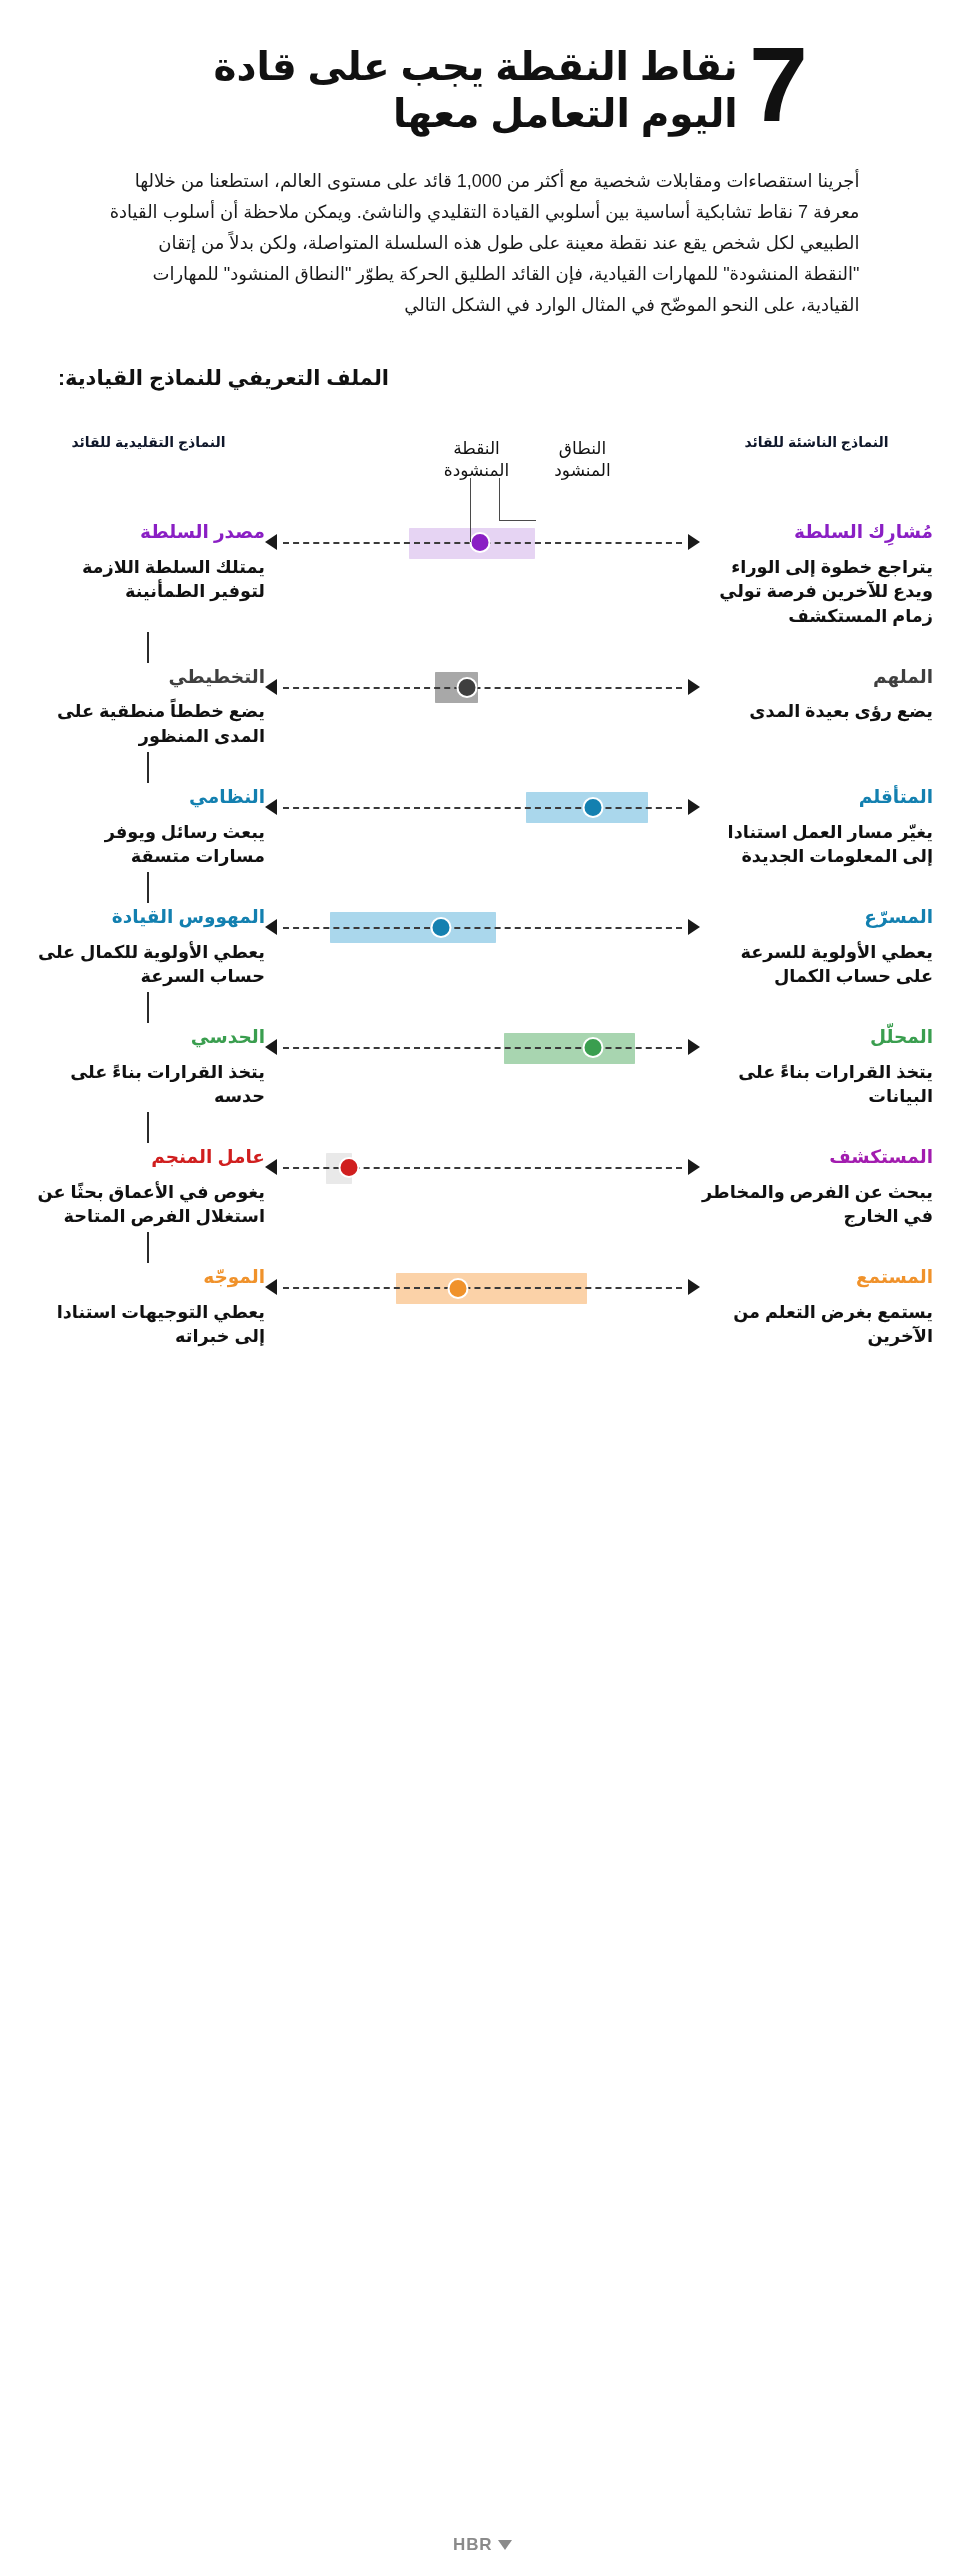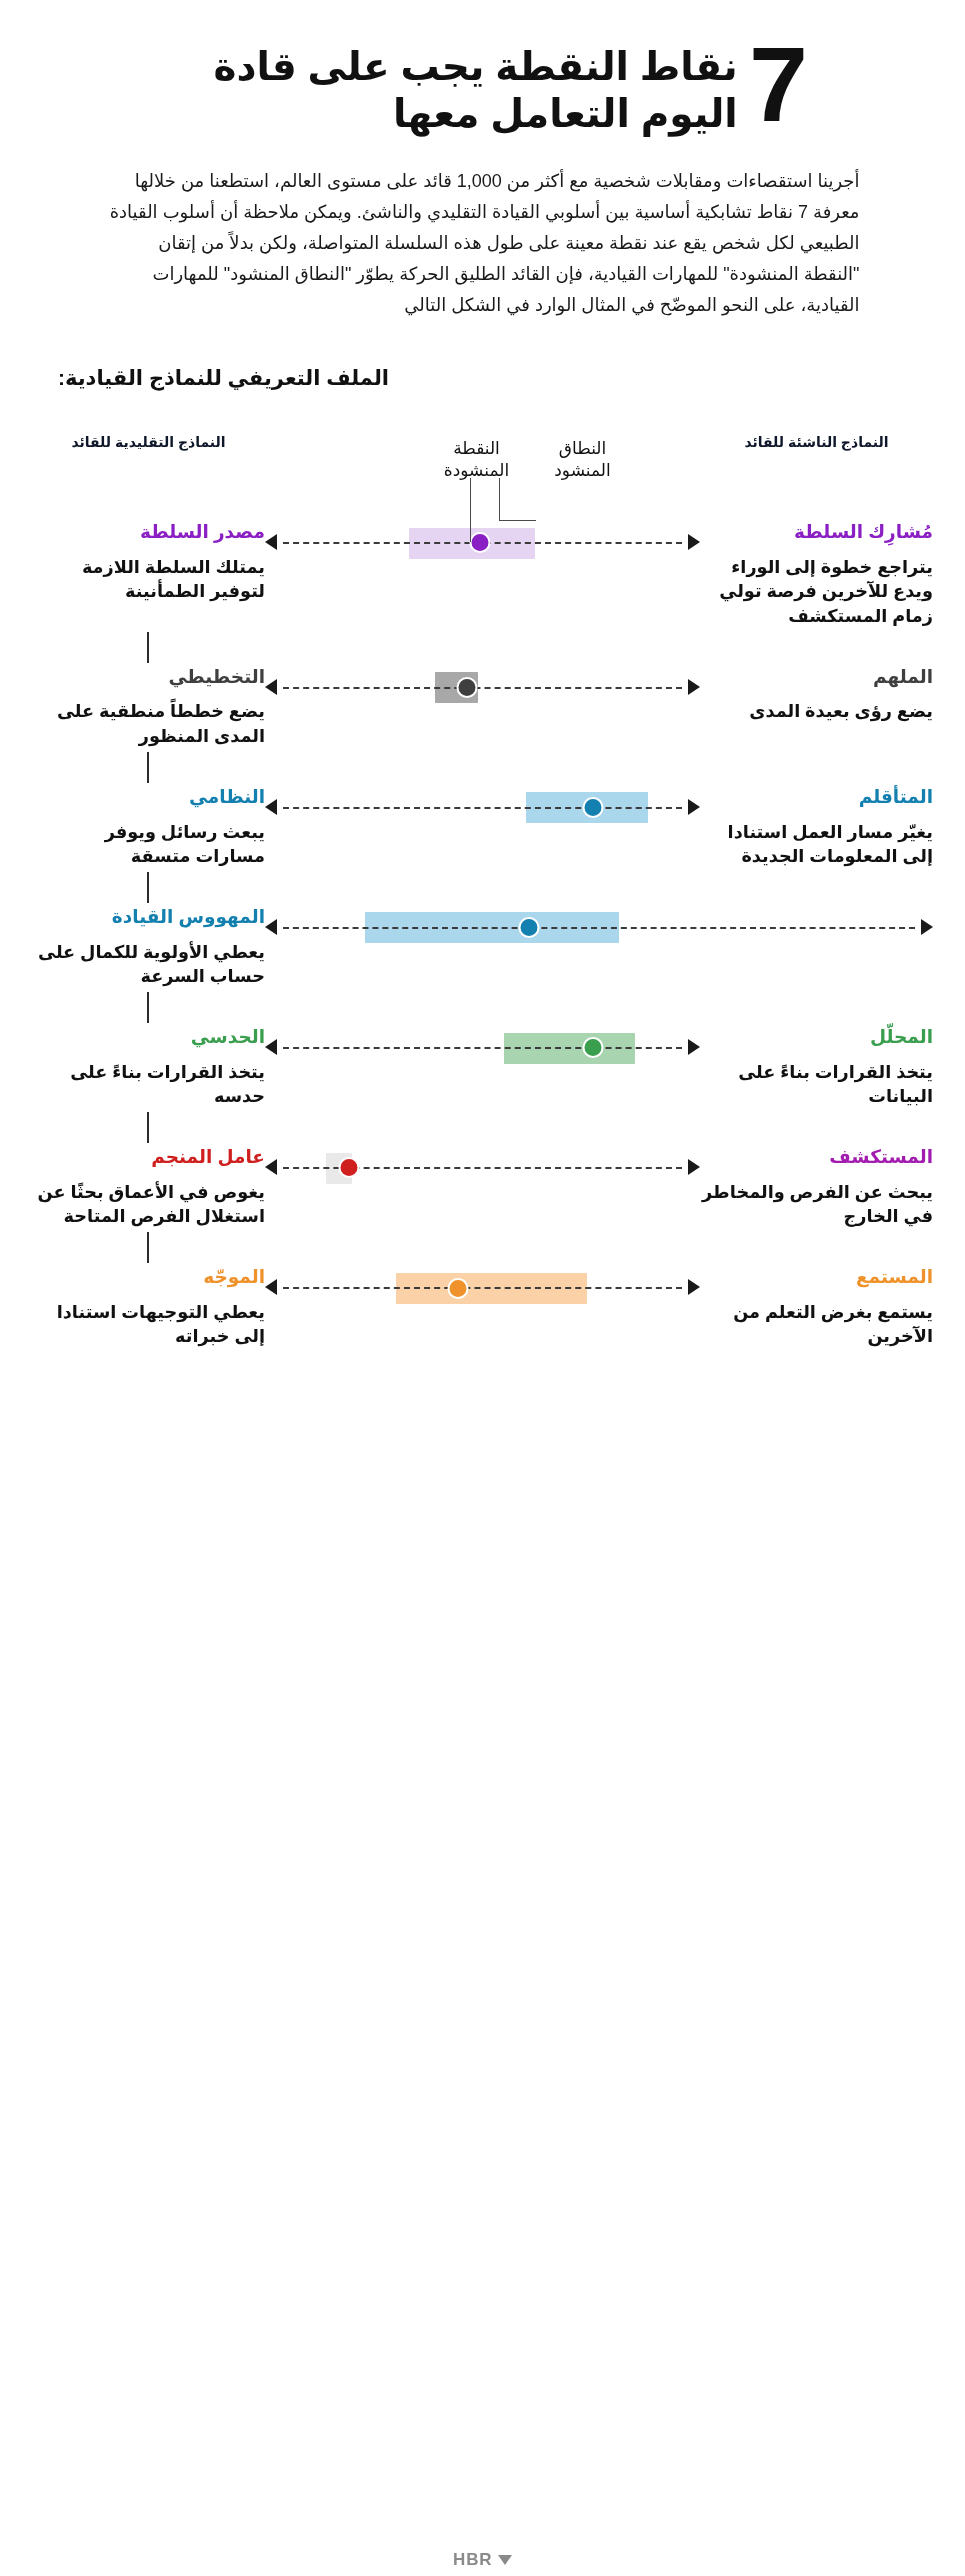--- a/index.html
+++ b/index.html
@@ -166,21 +166,21 @@
     top: 11.3px;
     width: 21px;
     height: 21px;
     border-radius: 50%;
     border: 2.4px solid #ffffff;
     transform: translateX(10.5px);
   }
 
   .footer {
     position: absolute;
-    bottom: 6px;
+    bottom: 21px;
     left: 0;
     width: 100%;
     text-align: center;
   }
   .hbr {
     display: inline-flex;
     align-items: center;
     gap: 5.6px;
     font-size: 17px;
     font-weight: 800;
@@ -274,20 +274,24 @@
         </div>
         <div class="side">
           <div class="side-name" style="color: rgb(19, 128, 176);">النظامي</div>
           <div class="side-desc">يبعث رسائل ويوفر مسارات متسقة</div>
         </div>
       </div>
       <div style="position: relative; height: 0px;">
         <div style="position: absolute; right: calc(100% - 117px); top: 3.2px; width: 1.6px; height: 31px; background: rgb(43, 43, 43);"></div>
       </div>
       <div class="row" style="margin-top: 37px;">
+        <div class="side">
+          <div class="side-name" style="color: rgb(19, 128, 176);">المسرّع</div>
+          <div class="side-desc">يعطي الأولوية للسرعة على حساب الكمال</div>
+        </div>
         <div class="track">
           <div class="band" style="background: rgb(170, 215, 236); left: 15%; width: 38%;"></div>
           <div class="axis"></div>
           <div class="arrow left"></div>
           <div class="arrow right"></div>
           <div class="dot" style="background: rgb(19, 128, 176); left: calc(38% - 10.5px);"></div>
         </div>
         <div class="side">
           <div class="side-name" style="color: rgb(19, 128, 176);">المهووس القيادة</div>
           <div class="side-desc">يعطي الأولوية للكمال على حساب السرعة</div>

